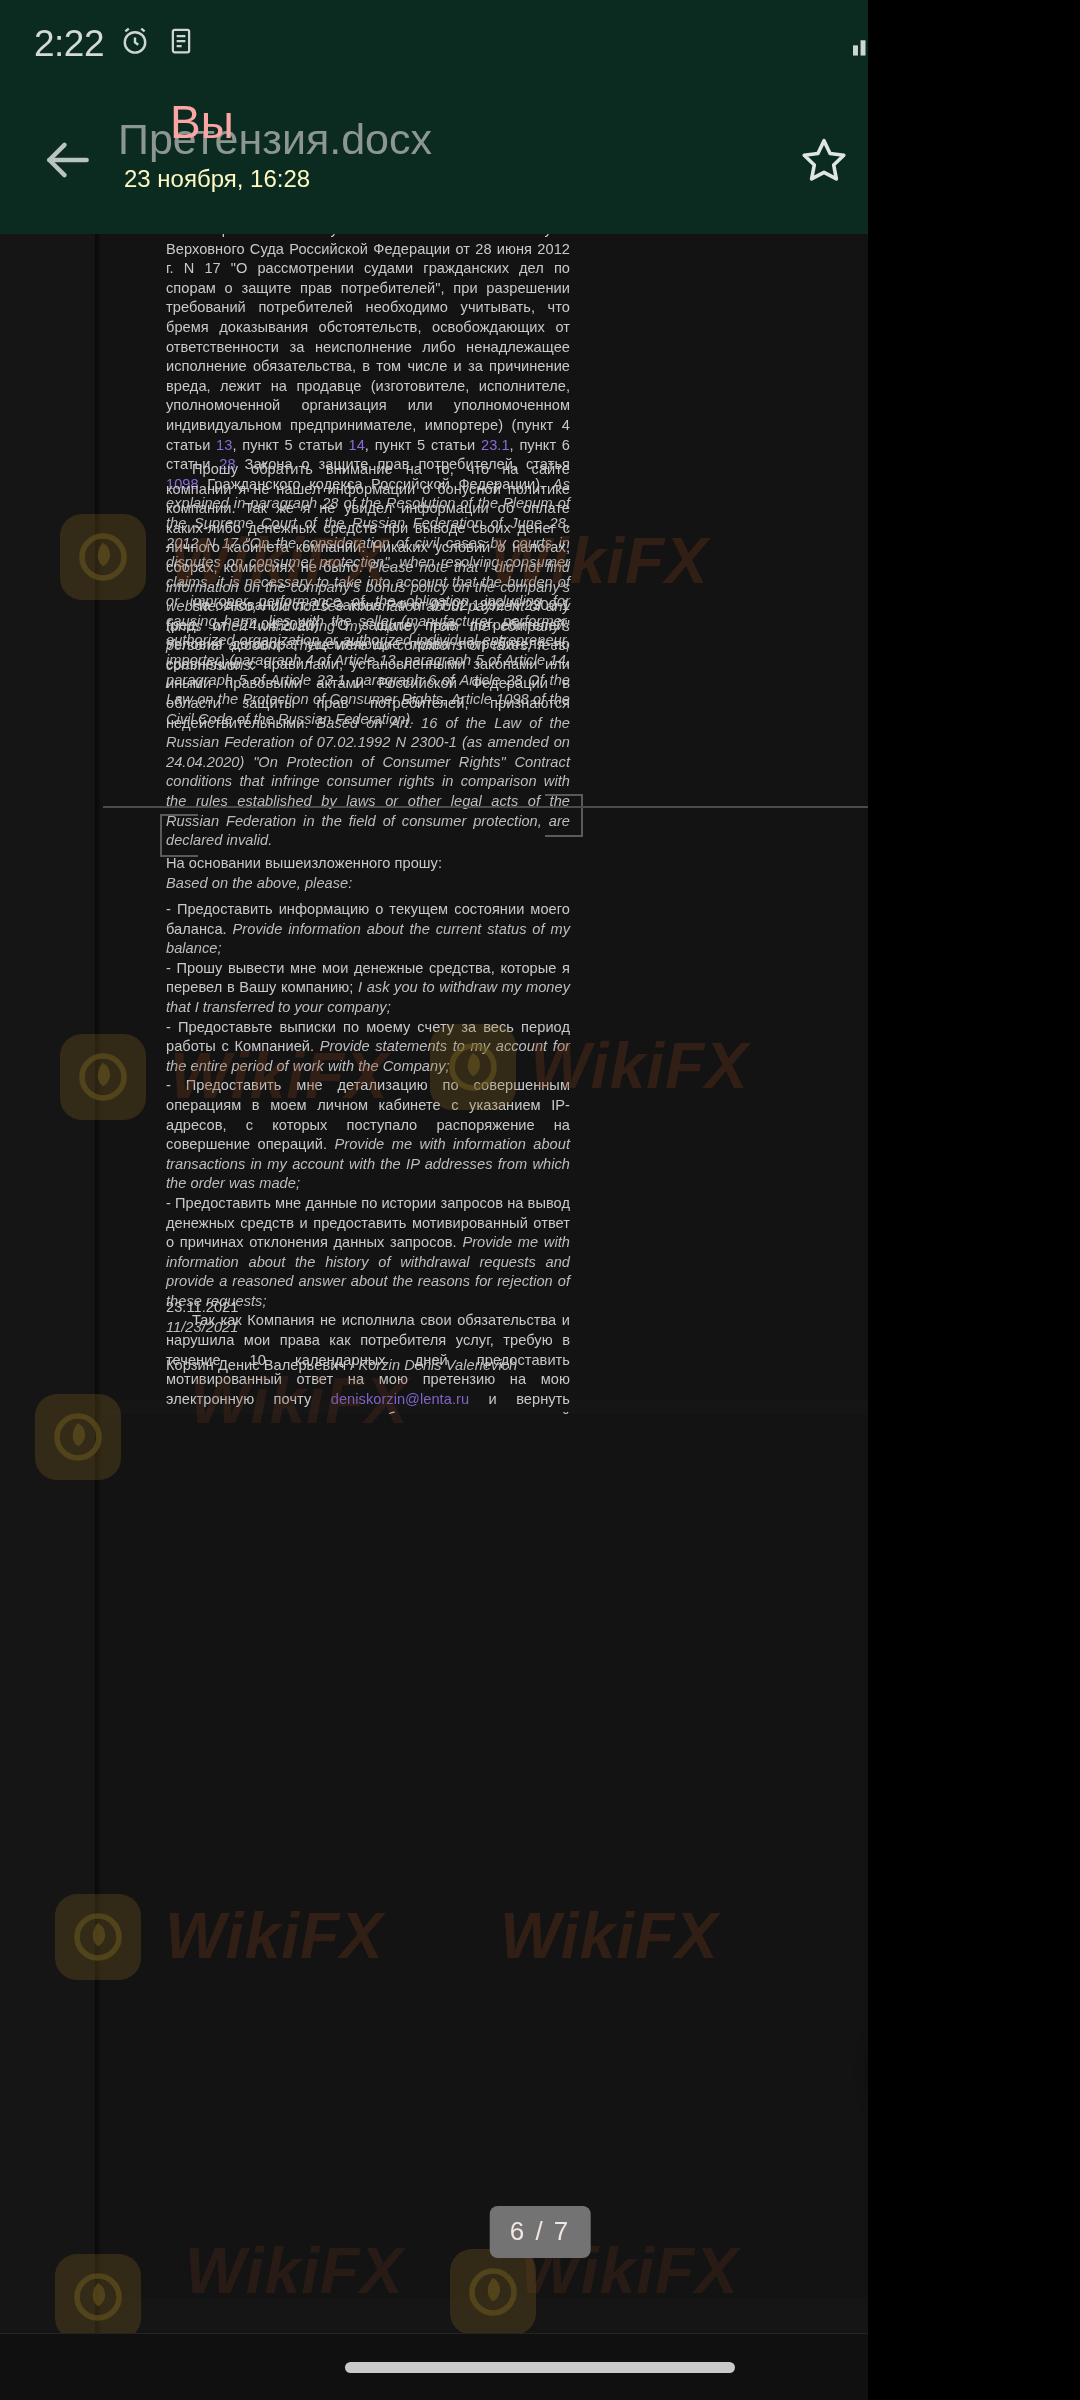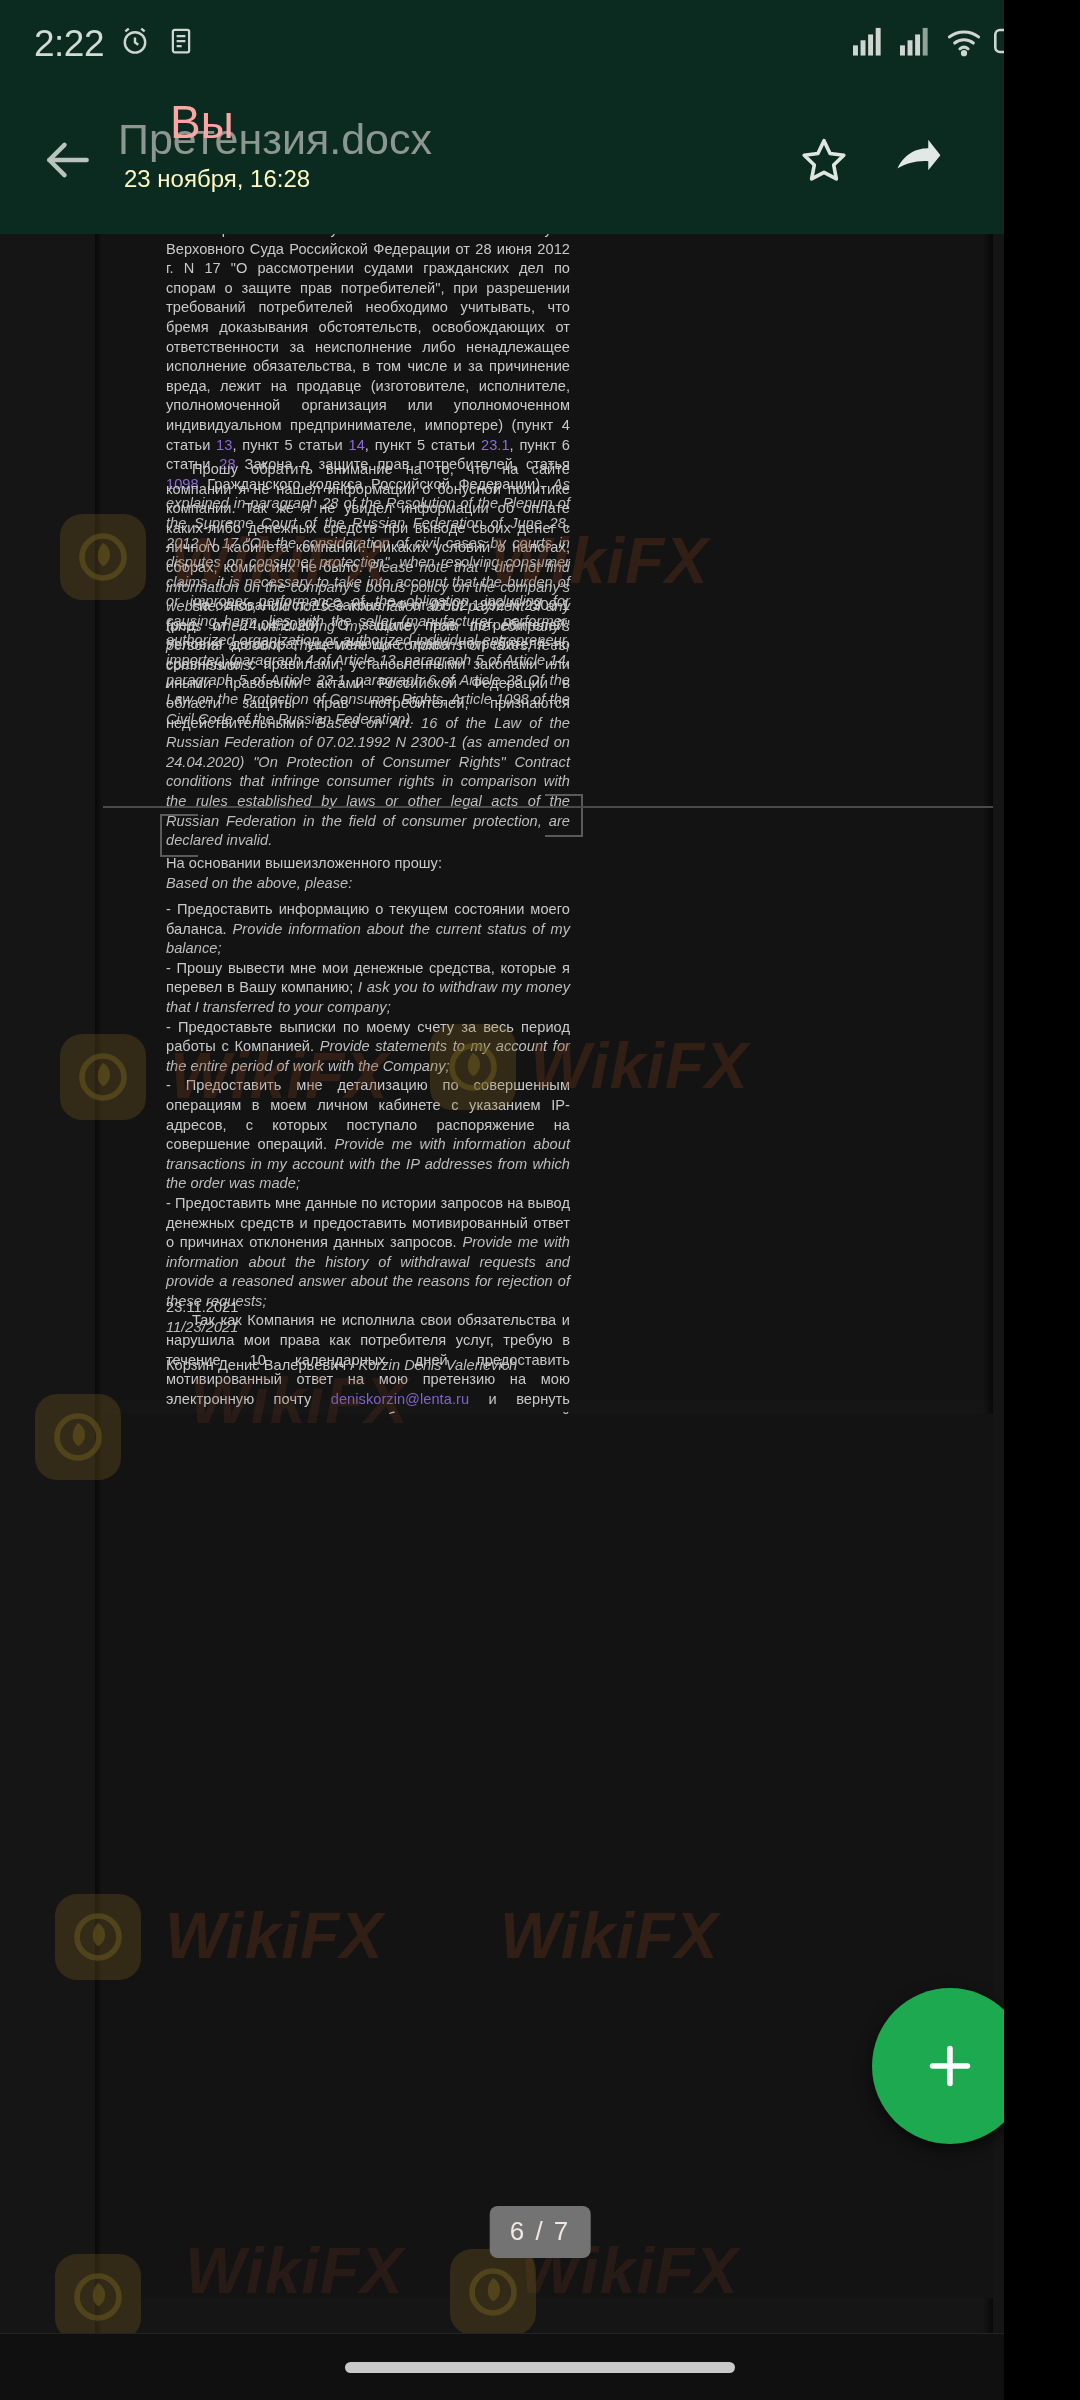--- a/index.html
+++ b/index.html
@@ -9,21 +9,21 @@
   }
   body {
     width: 1080px;
     height: 2400px;
     overflow: hidden;
     font-family: "Liberation Sans", sans-serif;
     -webkit-font-smoothing: antialiased;
   }
   #screen {
     position: relative;
-    width: 1004px;
+    width: 868px;
     height: 2400px;
     background: #0f0f0f;
     overflow: hidden;
   }
 
   
   .statusbar {
     position: absolute;
     top: 0; left: 0;
     width: 1080px;

